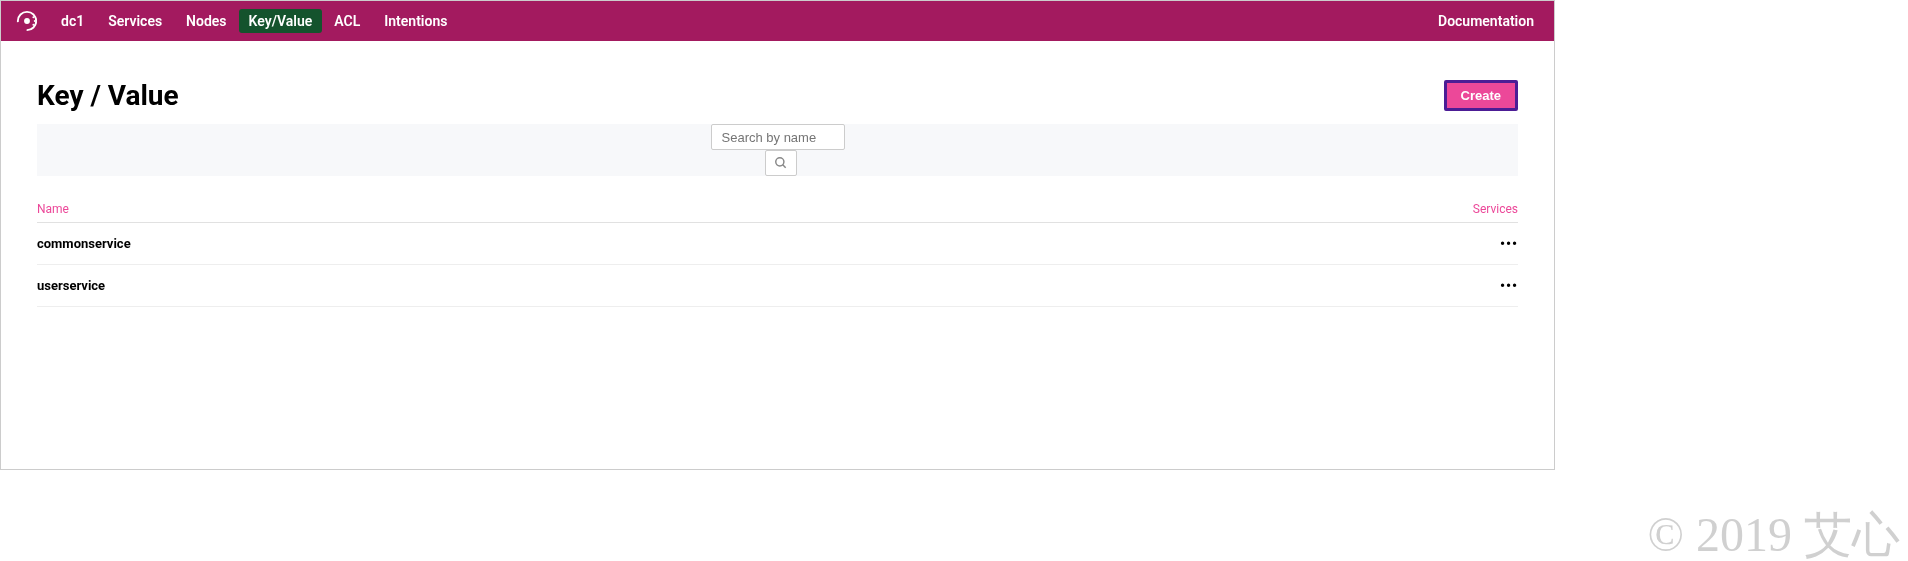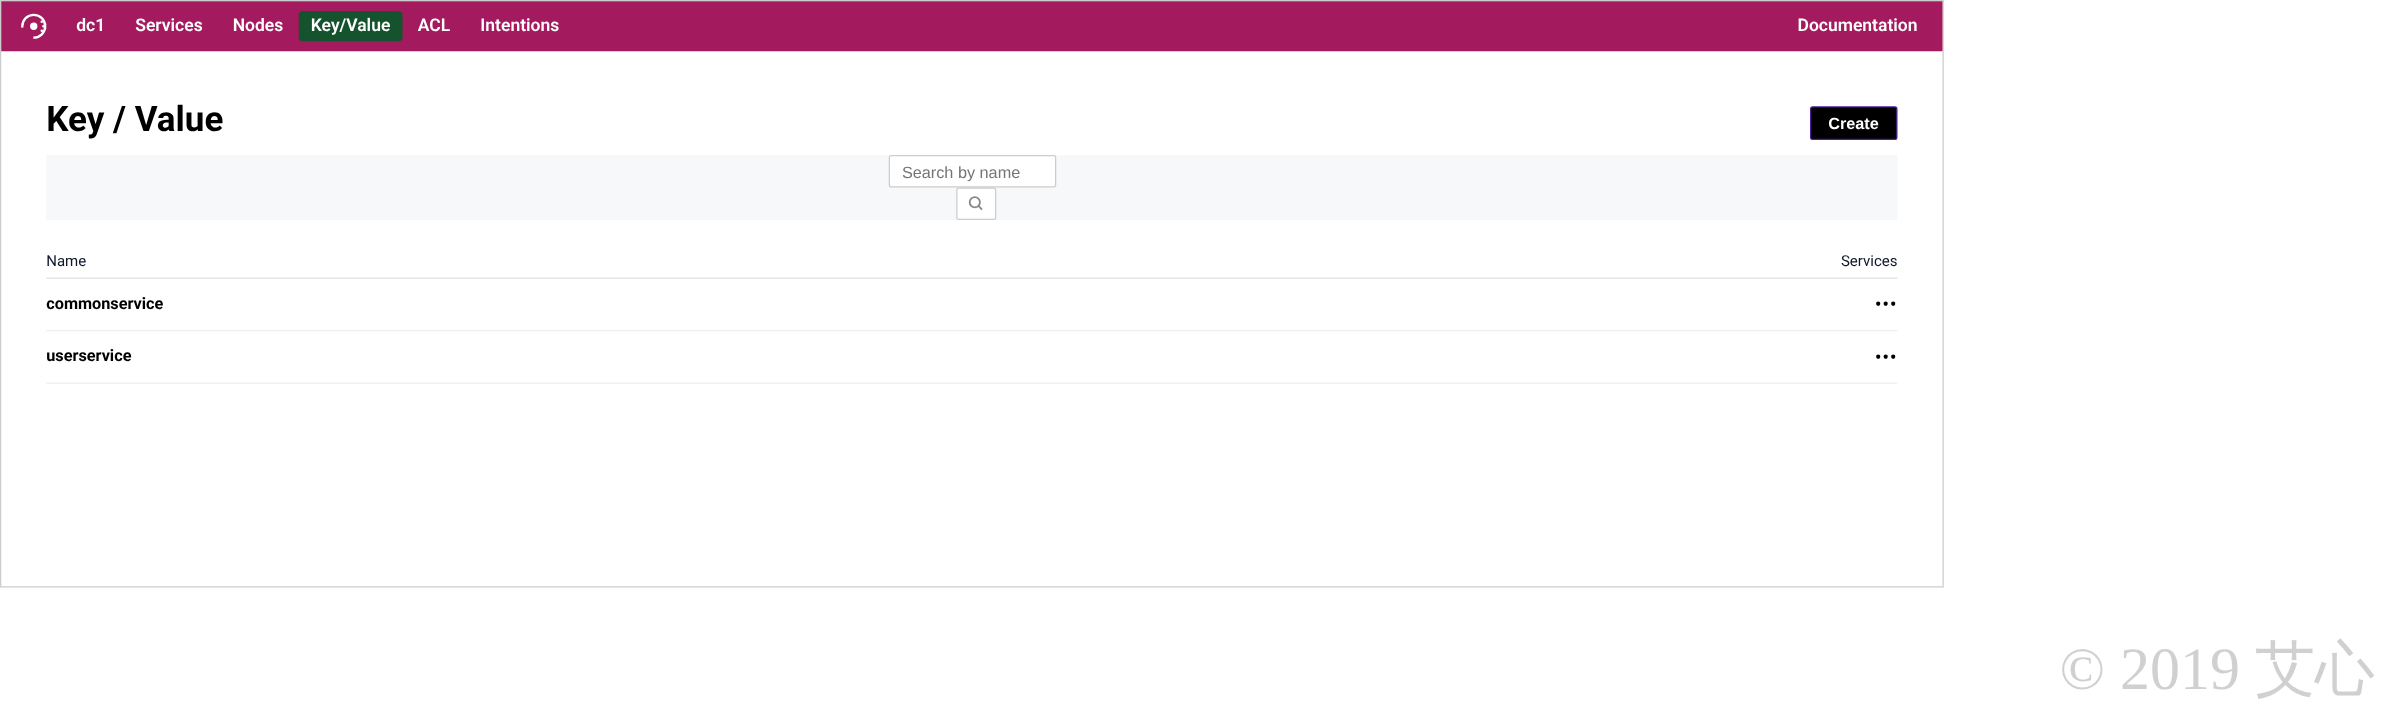--- a/index.html
+++ b/index.html
@@ -4,27 +4,27 @@
 <style>
 * { margin: 0; padding: 0; box-sizing: border-box; }
 body { font-family: -apple-system, BlinkMacSystemFont, "Segoe UI", Roboto, "Helvetica Neue", Arial, sans-serif; background: #fff; color: #000; width: 1908px; height: 561px; position: relative; overflow: hidden; }
 .wrapper { border: 1px solid #ccc; width: 1555px; height: 470px; margin: 0 0 0 0; position: relative; }
 .navbar { background: #a31a5f; height: 40px; display: flex; align-items: center; padding: 0 8px; }
 .logo { width: 24px; height: 24px; margin: 0 10px 0 6px; display:flex; align-items:center; justify-content:center; }
 .nav-item { color: #fff; font-size: 14px; font-weight: 600; padding: 0 12px; height: 40px; display: flex; align-items: center; cursor: pointer; }
 .nav-item.active { background: #14532d; border-radius: 3px; height: 24px; padding: 0 10px; }
 .nav-spacer { flex: 1; }
 .content { padding: 20px 36px 0 36px; }
-.header-row { display: flex; align-items: flex-end; margin: 18px 0 12px 0; gap: 23px; }
+.header-row { display: flex; align-items: center; margin: 18px 0 12px 0; gap: 23px; }
 .page-title { font-size: 28px; font-weight: 700; flex: 1; }
-.create-btn { background: #000000; color: #fff; border: 1px solid #4c1d95; border-radius: 2px; padding: 5px 14px; font-size: 13px; font-weight: 600; cursor: pointer; }
+.create-btn { background: #ec4899; color: #fff; border: 3px solid #4c1d95; border-radius: 2px; padding: 5px 14px; font-size: 13px; font-weight: 600; cursor: pointer; }
 .search-bar { background: #f7f8fa; height: 52px; display: flex; align-items: center; justify-content: flex-end; padding: 0 12px; margin-bottom: 20px; flex-direction: column; }
 .search-input { width: 134px; height: 30px; border: 1px solid #ccc; border-radius: 2px; padding: 0 10px; font-size: 13px; color: #333; }
 .search-icon-btn { width: 32px; height: 30px; border: 1px solid #ccc; border-radius: 2px; margin-left: 6px; display: flex; align-items: center; justify-content: center; cursor: pointer; background: #fff; }
-.table-header { display: flex; padding: 6px 0; border-bottom: 1px solid #e1e1e1; font-size: 12px; color: #0f172a; }
+.table-header { display: flex; padding: 6px 0; border-bottom: 1px solid #e1e1e1; font-size: 12px; color: #ec4899; }
 .col-name { flex: 1; }
 .col-actions { width: 60px; text-align: right; }
 .table-row { display: flex; align-items: center; height: 42px; border-bottom: 1px solid #eee; font-size: 13px; font-weight: 700; }
 .row-name { flex: 1; cursor: pointer; }
 .row-actions { width: 60px; text-align: right; cursor: pointer; font-size: 14px; letter-spacing: 1px; color: #000; }
 .watermark { position: absolute; right: 8px; bottom: -6px; font-size: 48px; color: rgba(120,120,120,0.35); font-family: Georgia, serif; pointer-events: none; font-weight: 400; }
 </style>
 </head>
 <body>
 

